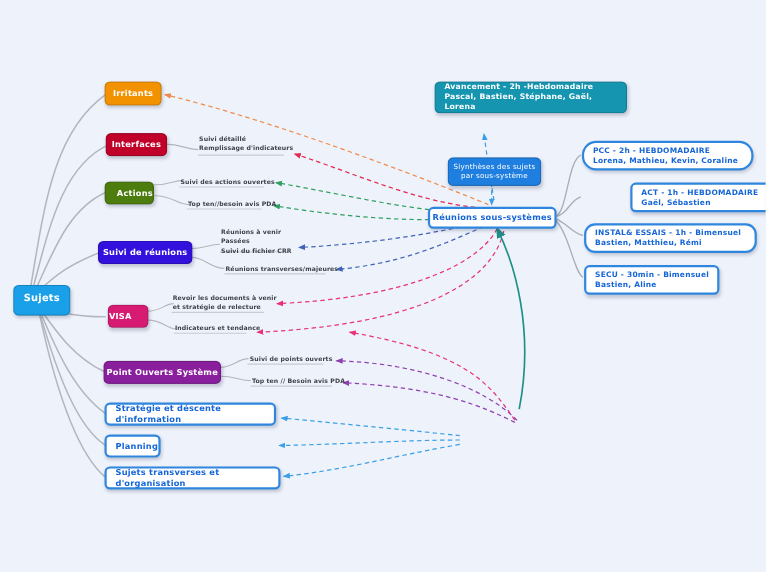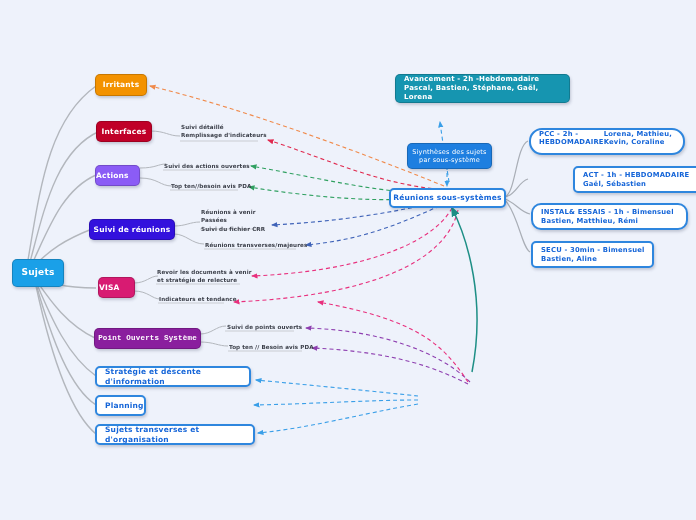--- a/index.html
+++ b/index.html
@@ -145,33 +145,33 @@
   </div>
 
   <div class="node n-fill" style="left:95px;top:74px;width:52px;height:22px;background:#f39200;font-size:7.5px;display:flex;align-items:center;justify-content:center;">
     <span>Irritants</span>
   </div>
 
   <div class="node n-fill" style="left:96px;top:121px;width:56px;height:21px;background:#c00028;font-size:7.5px;display:flex;align-items:center;justify-content:center;">
     <span>Interfaces</span>
   </div>
 
-  <div class="node n-fill" style="left:95px;top:165px;width:45px;height:21px;background:#8b5cf6;font-size:7.5px;display:flex;align-items:center;justify-content:flex-start;">
+  <div class="node n-fill" style="left:95px;top:165px;width:45px;height:21px;background:#4d7c0f;font-size:7.5px;display:flex;align-items:center;justify-content:flex-end;">
     <span>Actions</span>
   </div>
 
   <div class="node n-fill" style="left:89px;top:219px;width:86px;height:21px;background:#3311dd;font-size:7.5px;display:flex;align-items:center;justify-content:center;">
     <span>Suivi de réunions</span>
   </div>
 
   <div class="node n-fill" style="left:98px;top:277px;width:37px;height:21px;background:#d81b72;font-size:7.5px;display:flex;align-items:center;justify-content:flex-start;">
     <span>VISA</span>
   </div>
 
-  <div class="node n-fill" style="left:94px;top:328px;width:107px;height:21px;background:#8a1f9e;font-size:7.5px;display:flex;align-items:center;justify-content:center;font-family:Liberation Mono, monospace;">
+  <div class="node n-fill" style="left:94px;top:328px;width:107px;height:21px;background:#8a1f9e;font-size:7.5px;display:flex;align-items:center;justify-content:center;">
     <span>Point Ouverts Système</span>
   </div>
 
   <div class="node n-out" style="left:95px;top:366px;width:156px;height:21px;font-size:7.5px;display:flex;align-items:center;padding-left:8px;">
     <span>Stratégie et déscente d'information</span>
   </div>
 
   <div class="node n-out" style="left:95px;top:395px;width:51px;height:21px;font-size:7.5px;display:flex;align-items:center;padding-left:8px;">
     <span>Planning</span>
   </div>
@@ -201,21 +201,21 @@
 
   <div class="node n-fill" style="left:407px;top:143px;width:85px;height:26px;background:#1e7fe0;font-size:6.5px;display:flex;flex-direction:column;align-items:center;justify-content:center;font-weight:normal;">
     <span>Siynthèses des sujets</span>
     <span>par sous-système</span>
   </div>
 
   <div class="node n-out" style="left:389px;top:188px;width:117px;height:20px;font-size:7.5px;display:flex;align-items:center;justify-content:center;">
     <span>Réunions sous-systèmes</span>
   </div>
 
-  <div class="node n-out" style="left:529px;top:128px;width:156px;height:27px;font-size:6.8px;display:flex;flex-direction:row;justify-content:center;padding-left:8px;border-radius:13px;">
+  <div class="node n-out" style="left:529px;top:128px;width:156px;height:27px;font-size:6.8px;display:flex;flex-direction:column;justify-content:center;padding-left:8px;border-radius:13px;">
     <span>PCC - 2h - HEBDOMADAIRE</span>
     <span>Lorena, Mathieu, Kevin, Coraline</span>
   </div>
 
   <div class="node n-out" style="left:529px;top:166px;width:130px;height:27px;font-size:6.8px;display:flex;flex-direction:column;justify-content:center;padding-left:8px;margin-left:44px;">
     <span>ACT - 1h - HEBDOMADAIRE</span>
     <span>Gaël, Sébastien</span>
   </div>
 
   <div class="node n-out" style="left:531px;top:203px;width:157px;height:27px;font-size:6.8px;display:flex;flex-direction:column;justify-content:center;padding-left:8px;border-radius:10px;">

